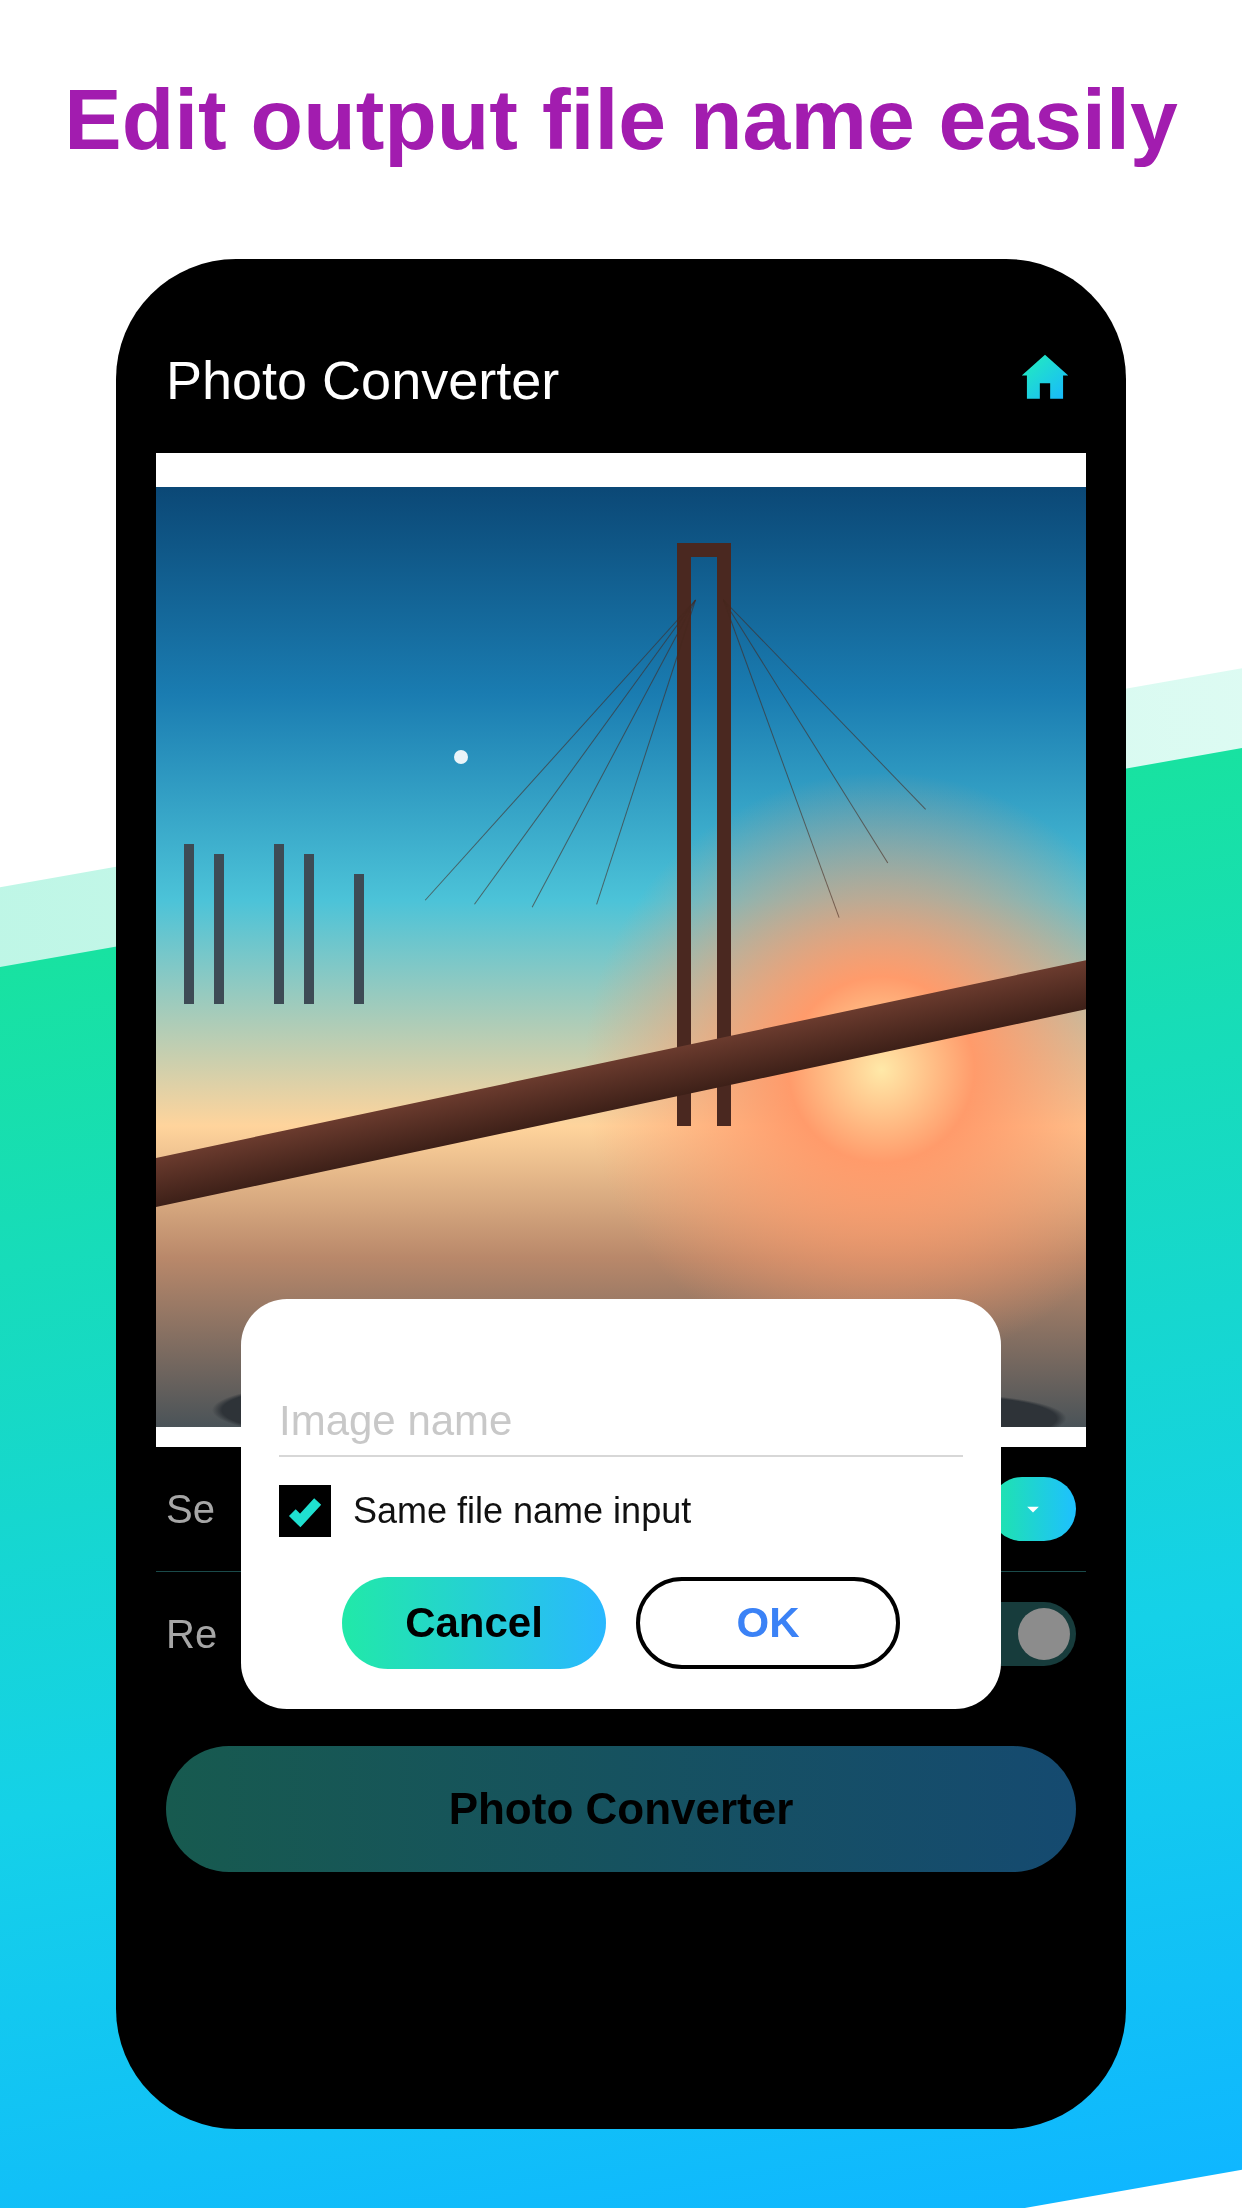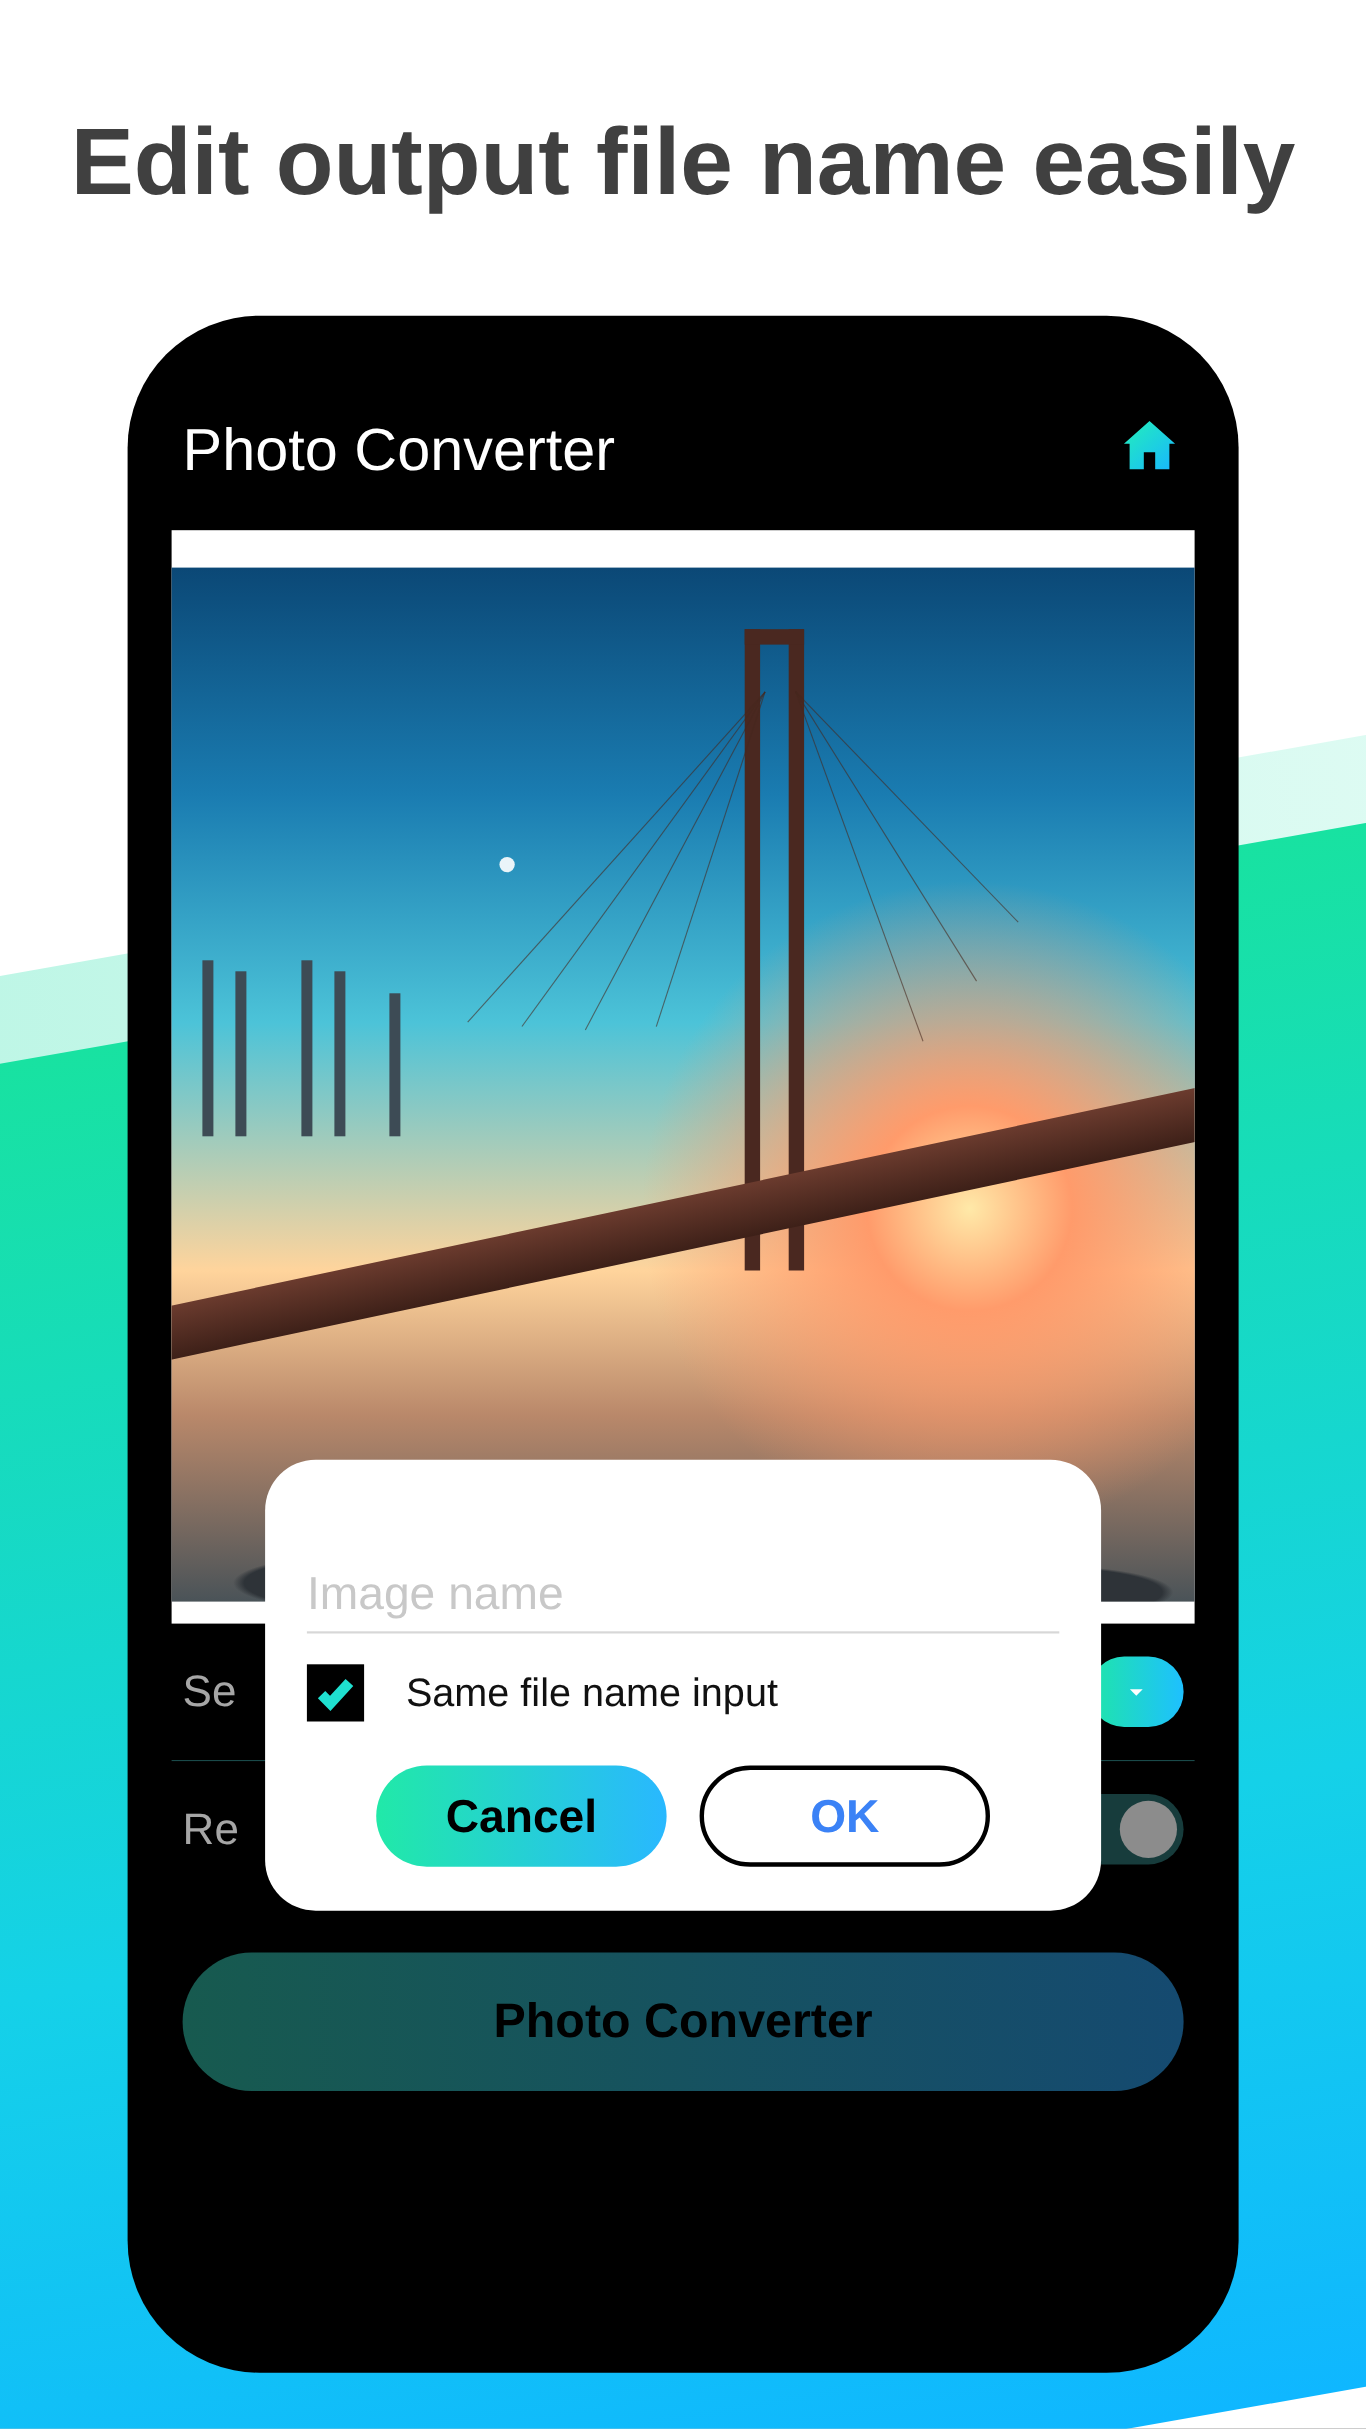--- a/index.html
+++ b/index.html
@@ -15,22 +15,22 @@
                   background:linear-gradient(180deg,#18e2a1 0%, #15d1e8 60%, #0fb7ff 100%);
                   transform:rotate(-10deg); transform-origin:top left;}
     .bg .stripe3{ position:absolute; left:700px; right:-400px; top:920px; height:350px;
                   background:linear-gradient(90deg,#cdf7f0, #eefdfa);
                   transform:rotate(-10deg); }
 
     .headline{
       position:relative; z-index:1;
       text-align:center;
       font-size:86px; font-weight:600;
-      color:#404040;
-      padding-top:98px;
+      color:#a21caf;
+      padding-top:70px;
     }
 
     
     .phone{
       position:relative; z-index:5;
       margin:90px auto 0;
       width:1010px; height:1870px;
       background:#000;
       border-radius:120px;
       padding:60px 40px 40px;
@@ -116,21 +116,21 @@
       padding:44px 38px 40px;
       z-index:20;
     }
     .modal .mtitle{ text-align:center; font-size:42px; font-weight:700; color:#111;}
     .modal .input{
       margin-top:44px;
       width:100%; height:70px; border:none; border-bottom:2px solid #d7d7d7;
       font-size:42px; color:#8b5cf6; outline:none;
     }
     .modal .input::placeholder{ color:#c8c8c8;}
-    .checkrow{ display:flex; align-items:center; gap:38px; margin-top:28px;}
+    .checkrow{ display:flex; align-items:center; gap:22px; margin-top:28px;}
     .checkbox{ width:52px; height:52px; background:#000; display:flex; align-items:center; justify-content:center;}
     .checkbox svg{ width:38px; height:38px; stroke:#1fe0d0; stroke-width:6; fill:none;}
     .checklabel{ font-size:36px; color:#111; font-weight:500;}
     .btns{ display:flex; gap:30px; justify-content:center; margin-top:40px;}
     .btn{ width:264px; height:92px; border-radius:60px; display:flex; align-items:center; justify-content:center;
           font-size:42px; font-weight:600;}
     .btn.cancel{ background:linear-gradient(90deg,#21e9a8,#29b8ff); color:#000;}
     .btn.ok{ background:#fff; color:#3b82f6; border:4px solid #000;}
   </style>
 </head>

